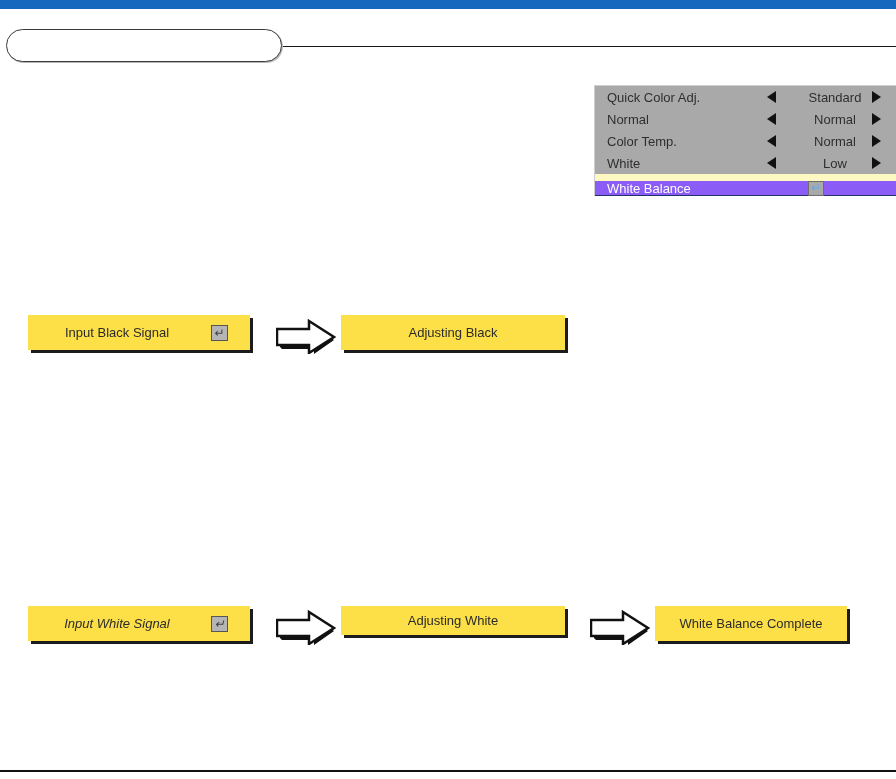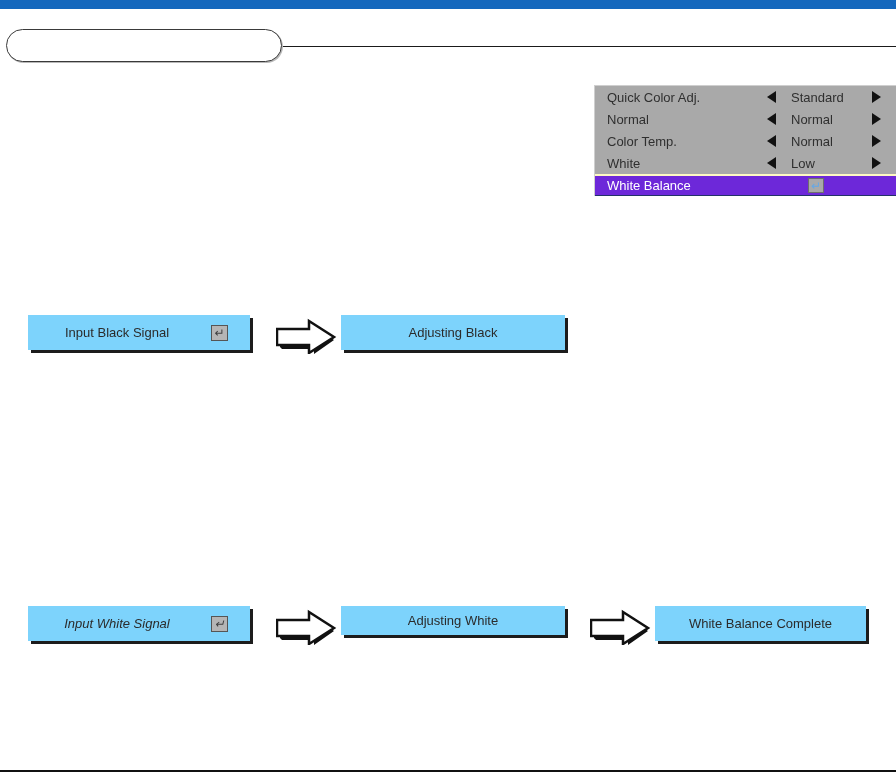--- a/index.html
+++ b/index.html
@@ -77,34 +77,35 @@
   .osd-row {
     position: relative;
     height: 22px;
     display: flex;
     align-items: center;
     font-size: 13px;
     color: #2f2f2f;
     box-sizing: border-box;
   }
   .osd-row.highlight {
-    background: #6d28d9;
+    background: #8b5cf6;
     color: #ffffff;
-    border-top: 2px solid #fef9c3;
+    border-top: 7px solid #fef9c3;
     border-bottom: 1px solid #23326a;
   }
   .osd-label {
     position: absolute;
     left: 12px;
     white-space: nowrap;
   }
   .osd-value {
     position: absolute;
     left: 196px;
     width: 88px;
+    text-align: center;
     white-space: nowrap;
   }
   .tri-left {
     position: absolute;
     left: 172px;
     width: 0;
     height: 0;
     border-top: 6px solid transparent;
     border-bottom: 6px solid transparent;
     border-right: 9px solid #111111;
@@ -133,21 +134,21 @@
   .enter-glyph {
     font-size: 12px;
     line-height: 1;
     color: #4a4a4a;
   }
   .osd-row.highlight .enter-glyph { color: #63a8e8; }
 
   
   .flow-box {
     position: absolute;
-    background: #7dd3fc;
+    background: #fde047;
     box-shadow: 3px 3px 0 #1c1c1c;
     display: flex;
     align-items: center;
     justify-content: center;
     font-size: 13px;
     color: #2b2b2b;
     box-sizing: border-box;
     white-space: nowrap;
   }
   .flow-box .box-label { pointer-events: none; }
@@ -245,17 +246,17 @@
 
 <div class="flow-box" style="left:341px; top:606px; width:224px; height:29px;">
   <span class="box-label">Adjusting White</span>
 </div>
 
 <svg class="arrow-svg" style="left:590px; top:609px;" width="62" height="36" viewBox="0 0 62 36">
   <polygon points="4,22 4,29 6,31 38,31 38,36 58,22 38,8 38,13 6,13 4,15" fill="#111111"></polygon>
   <polygon points="1,11 33,11 33,3 58,19 33,35 33,27 1,27" fill="#ffffff" stroke="#111111" stroke-width="2.5" stroke-linejoin="miter"></polygon>
 </svg>
 
-<div class="flow-box" style="left:655px; top:606px; width:211px; height:35px;">
+<div class="flow-box" style="left:655px; top:606px; width:192px; height:35px;">
   <span class="box-label">White Balance Complete</span>
 </div>
 
 <div id="footer-rule"></div>
 
 </body></html>

